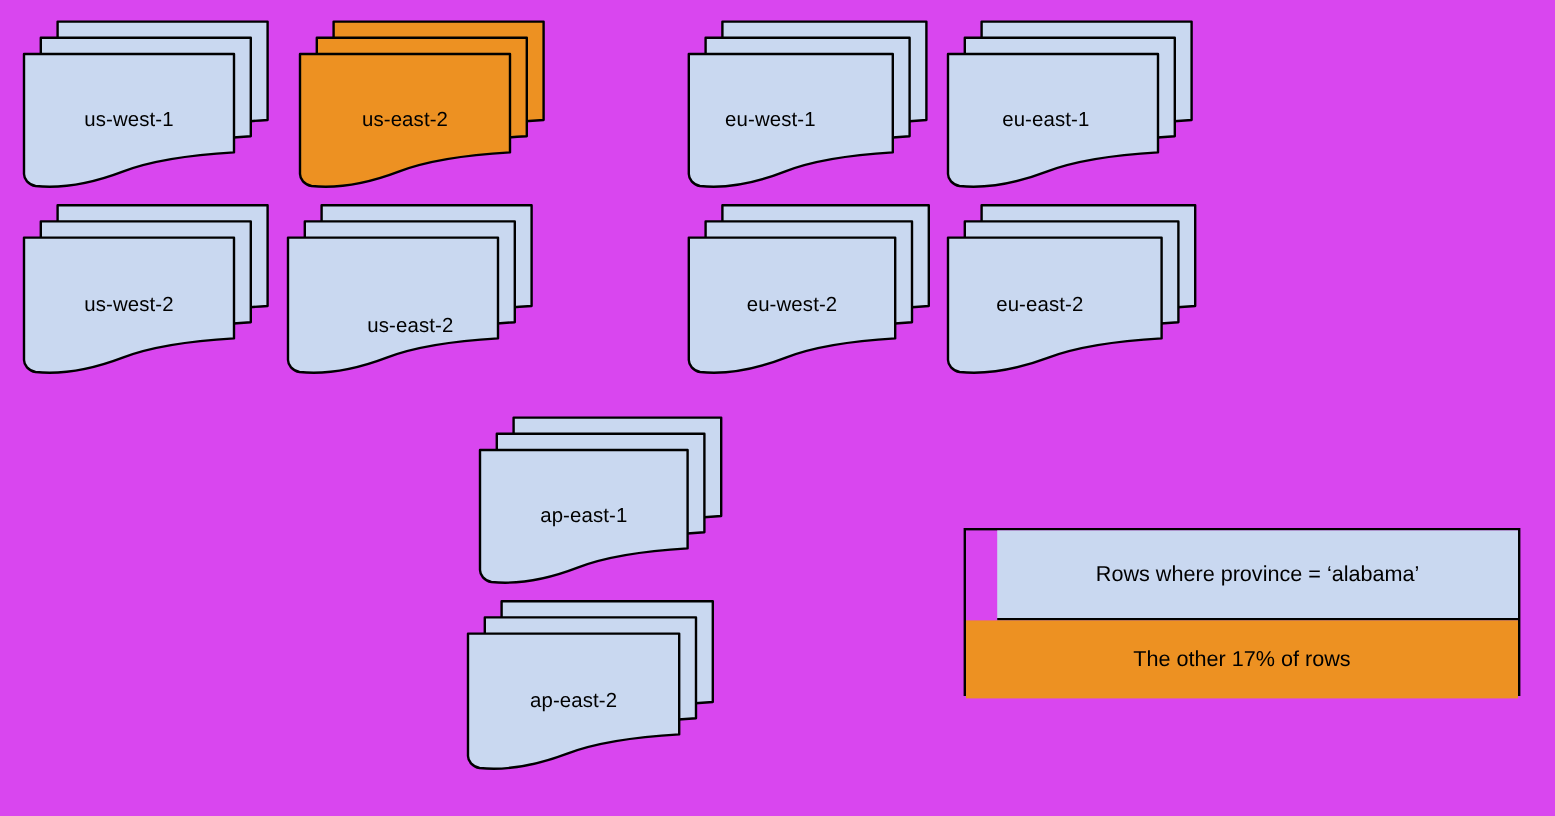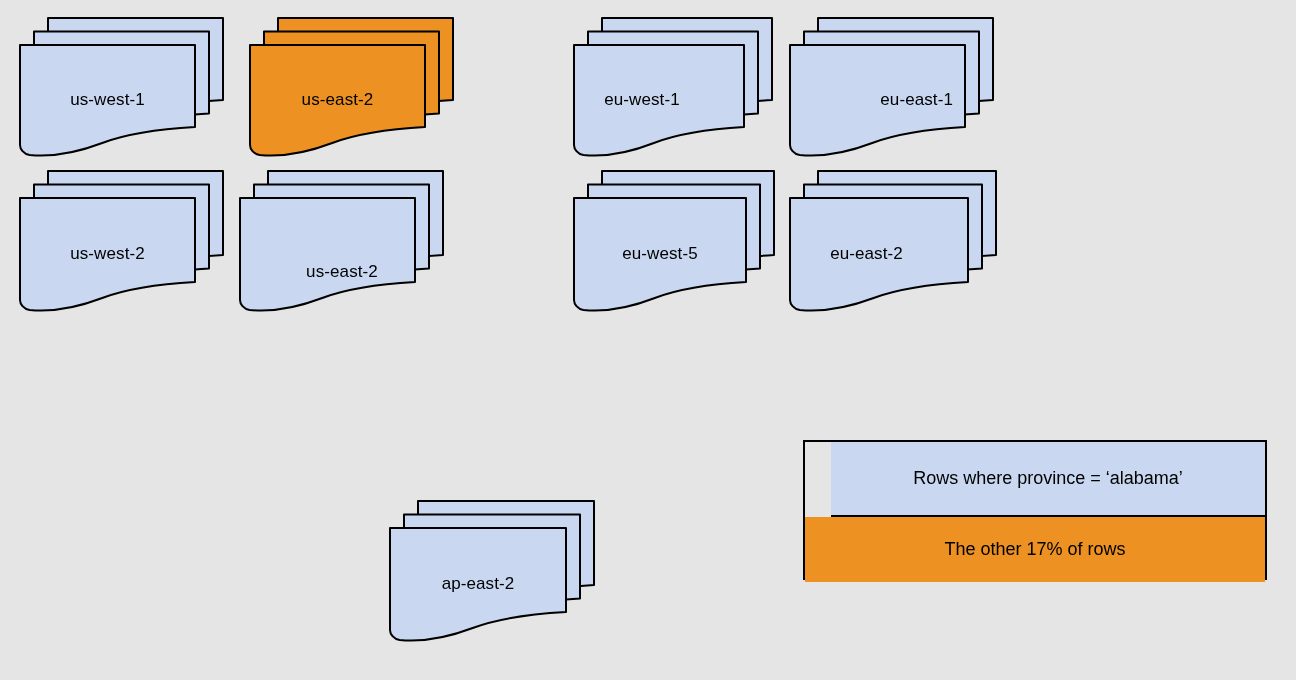--- a/index.html
+++ b/index.html
@@ -49,21 +49,21 @@
     color: #000000;
     white-space: nowrap;
   }
   .legend-row.top {
     border-bottom: 2px solid #000000;
   }
 </style>
 </head>
 <body>
 
-<div id="canvas" style="background: #e5e5e5;">
+<div id="canvas" style="background: #d946ef;">
     <div class="stack" style="left: 18px; top: 16px; width: 207px; height: 141px;">
       <svg width="207" height="141" viewBox="0 0 207 141">
         <g transform="translate(30,2)">
           <path d="M 0 0 L 175 0 L 175 82 C 140 84,  108.5 88,  82.25 98 C 56 108,  29.750000000000004 112,  9.625 110 C 3.5 109,  0 104,  0 100 Z" fill="#c9d8f0" stroke="#000000" stroke-width="2" stroke-linejoin="round"></path>
         </g>
         <g transform="translate(16,15.5)">
           <path d="M 0 0 L 175 0 L 175 82 C 140 84,  108.5 88,  82.25 98 C 56 108,  29.750000000000004 112,  9.625 110 C 3.5 109,  0 104,  0 100 Z" fill="#c9d8f0" stroke="#000000" stroke-width="2" stroke-linejoin="round"></path>
         </g>
         <g transform="translate(2,29)">
           <path d="M 0 0 L 175 0 L 175 82 C 140 84,  108.5 88,  82.25 98 C 56 108,  29.750000000000004 112,  9.625 110 C 3.5 109,  0 104,  0 100 Z" fill="#c9d8f0" stroke="#000000" stroke-width="2" stroke-linejoin="round"></path>
@@ -104,21 +104,21 @@
         <g transform="translate(30,2)">
           <path d="M 0 0 L 175 0 L 175 82 C 140 84,  108.5 88,  82.25 98 C 56 108,  29.750000000000004 112,  9.625 110 C 3.5 109,  0 104,  0 100 Z" fill="#c9d8f0" stroke="#000000" stroke-width="2" stroke-linejoin="round"></path>
         </g>
         <g transform="translate(16,15.5)">
           <path d="M 0 0 L 175 0 L 175 82 C 140 84,  108.5 88,  82.25 98 C 56 108,  29.750000000000004 112,  9.625 110 C 3.5 109,  0 104,  0 100 Z" fill="#c9d8f0" stroke="#000000" stroke-width="2" stroke-linejoin="round"></path>
         </g>
         <g transform="translate(2,29)">
           <path d="M 0 0 L 175 0 L 175 82 C 140 84,  108.5 88,  82.25 98 C 56 108,  29.750000000000004 112,  9.625 110 C 3.5 109,  0 104,  0 100 Z" fill="#c9d8f0" stroke="#000000" stroke-width="2" stroke-linejoin="round"></path>
         </g>
       </svg>
-      <div class="stack-label" style="left: 2px; top: 75.2px; width: 163px; text-align: right;">eu-east-1</div>
+      <div class="stack-label" style="left: 2px; top: 75.2px; width: 163px;">eu-east-1</div>
     </div>
     <div class="stack" style="left: 18px; top: 169px; width: 207px; height: 143px;">
       <svg width="207" height="143" viewBox="0 0 207 143">
         <g transform="translate(30,2)">
           <path d="M 0 0 L 175 0 L 175 84 C 140 86,  108.5 90,  82.25 100 C 56 110,  29.750000000000004 114,  9.625 112 C 3.5 111,  0 106,  0 102 Z" fill="#c9d8f0" stroke="#000000" stroke-width="2" stroke-linejoin="round"></path>
         </g>
         <g transform="translate(16,15.5)">
           <path d="M 0 0 L 175 0 L 175 84 C 140 86,  108.5 90,  82.25 100 C 56 110,  29.750000000000004 114,  9.625 112 C 3.5 111,  0 106,  0 102 Z" fill="#c9d8f0" stroke="#000000" stroke-width="2" stroke-linejoin="round"></path>
         </g>
         <g transform="translate(2,29)">
@@ -146,35 +146,49 @@
         <g transform="translate(30,2)">
           <path d="M 0 0 L 172 0 L 172 84 C 137.6 86,  106.64 90,  80.83999999999999 100 C 55.04 110,  29.240000000000002 114,  9.46 112 C 3.44 111,  0 106,  0 102 Z" fill="#c9d8f0" stroke="#000000" stroke-width="2" stroke-linejoin="round"></path>
         </g>
         <g transform="translate(16,15.5)">
           <path d="M 0 0 L 172 0 L 172 84 C 137.6 86,  106.64 90,  80.83999999999999 100 C 55.04 110,  29.240000000000002 114,  9.46 112 C 3.44 111,  0 106,  0 102 Z" fill="#c9d8f0" stroke="#000000" stroke-width="2" stroke-linejoin="round"></path>
         </g>
         <g transform="translate(2,29)">
           <path d="M 0 0 L 172 0 L 172 84 C 137.6 86,  106.64 90,  80.83999999999999 100 C 55.04 110,  29.240000000000002 114,  9.46 112 C 3.44 111,  0 106,  0 102 Z" fill="#c9d8f0" stroke="#000000" stroke-width="2" stroke-linejoin="round"></path>
         </g>
       </svg>
-      <div class="stack-label" style="left: 2px; top: 76.04px; width: 172px;">eu-west-5</div>
+      <div class="stack-label" style="left: 2px; top: 76.04px; width: 172px;">eu-west-2</div>
     </div>
     <div class="stack" style="left: 788px; top: 169px; width: 210px; height: 143px;">
       <svg width="210" height="143" viewBox="0 0 210 143">
         <g transform="translate(30,2)">
           <path d="M 0 0 L 178 0 L 178 84 C 142.4 86,  110.36 90,  83.66 100 C 56.96 110,  30.26 114,  9.790000000000001 112 C 3.56 111,  0 106,  0 102 Z" fill="#c9d8f0" stroke="#000000" stroke-width="2" stroke-linejoin="round"></path>
         </g>
         <g transform="translate(16,15.5)">
           <path d="M 0 0 L 178 0 L 178 84 C 142.4 86,  110.36 90,  83.66 100 C 56.96 110,  30.26 114,  9.790000000000001 112 C 3.56 111,  0 106,  0 102 Z" fill="#c9d8f0" stroke="#000000" stroke-width="2" stroke-linejoin="round"></path>
         </g>
         <g transform="translate(2,29)">
           <path d="M 0 0 L 178 0 L 178 84 C 142.4 86,  110.36 90,  83.66 100 C 56.96 110,  30.26 114,  9.790000000000001 112 C 3.56 111,  0 106,  0 102 Z" fill="#c9d8f0" stroke="#000000" stroke-width="2" stroke-linejoin="round"></path>
         </g>
       </svg>
       <div class="stack-label" style="left: 2px; top: 76.04px; width: 153px;">eu-east-2</div>
+    </div>
+    <div class="stack" style="left: 398px; top: 346px; width: 205px; height: 141px;">
+      <svg width="205" height="141" viewBox="0 0 205 141">
+        <g transform="translate(30,2)">
+          <path d="M 0 0 L 173 0 L 173 82 C 138.4 84,  107.26 88,  81.31 98 C 55.36 108,  29.410000000000004 112,  9.515 110 C 3.46 109,  0 104,  0 100 Z" fill="#c9d8f0" stroke="#000000" stroke-width="2" stroke-linejoin="round"></path>
+        </g>
+        <g transform="translate(16,15.5)">
+          <path d="M 0 0 L 173 0 L 173 82 C 138.4 84,  107.26 88,  81.31 98 C 55.36 108,  29.410000000000004 112,  9.515 110 C 3.46 109,  0 104,  0 100 Z" fill="#c9d8f0" stroke="#000000" stroke-width="2" stroke-linejoin="round"></path>
+        </g>
+        <g transform="translate(2,29)">
+          <path d="M 0 0 L 173 0 L 173 82 C 138.4 84,  107.26 88,  81.31 98 C 55.36 108,  29.410000000000004 112,  9.515 110 C 3.46 109,  0 104,  0 100 Z" fill="#c9d8f0" stroke="#000000" stroke-width="2" stroke-linejoin="round"></path>
+        </g>
+      </svg>
+      <div class="stack-label" style="left: 2px; top: 75.2px; width: 173px;">ap-east-1</div>
     </div>
     <div class="stack" style="left: 388px; top: 499px; width: 208px; height: 143px;">
       <svg width="208" height="143" viewBox="0 0 208 143">
         <g transform="translate(30,2)">
           <path d="M 0 0 L 176 0 L 176 84 C 140.8 86,  109.12 90,  82.72 100 C 56.32 110,  29.92 114,  9.68 112 C 3.52 111,  0 106,  0 102 Z" fill="#c9d8f0" stroke="#000000" stroke-width="2" stroke-linejoin="round"></path>
         </g>
         <g transform="translate(16,15.5)">
           <path d="M 0 0 L 176 0 L 176 84 C 140.8 86,  109.12 90,  82.72 100 C 56.32 110,  29.92 114,  9.68 112 C 3.52 111,  0 106,  0 102 Z" fill="#c9d8f0" stroke="#000000" stroke-width="2" stroke-linejoin="round"></path>
         </g>
         <g transform="translate(2,29)">

